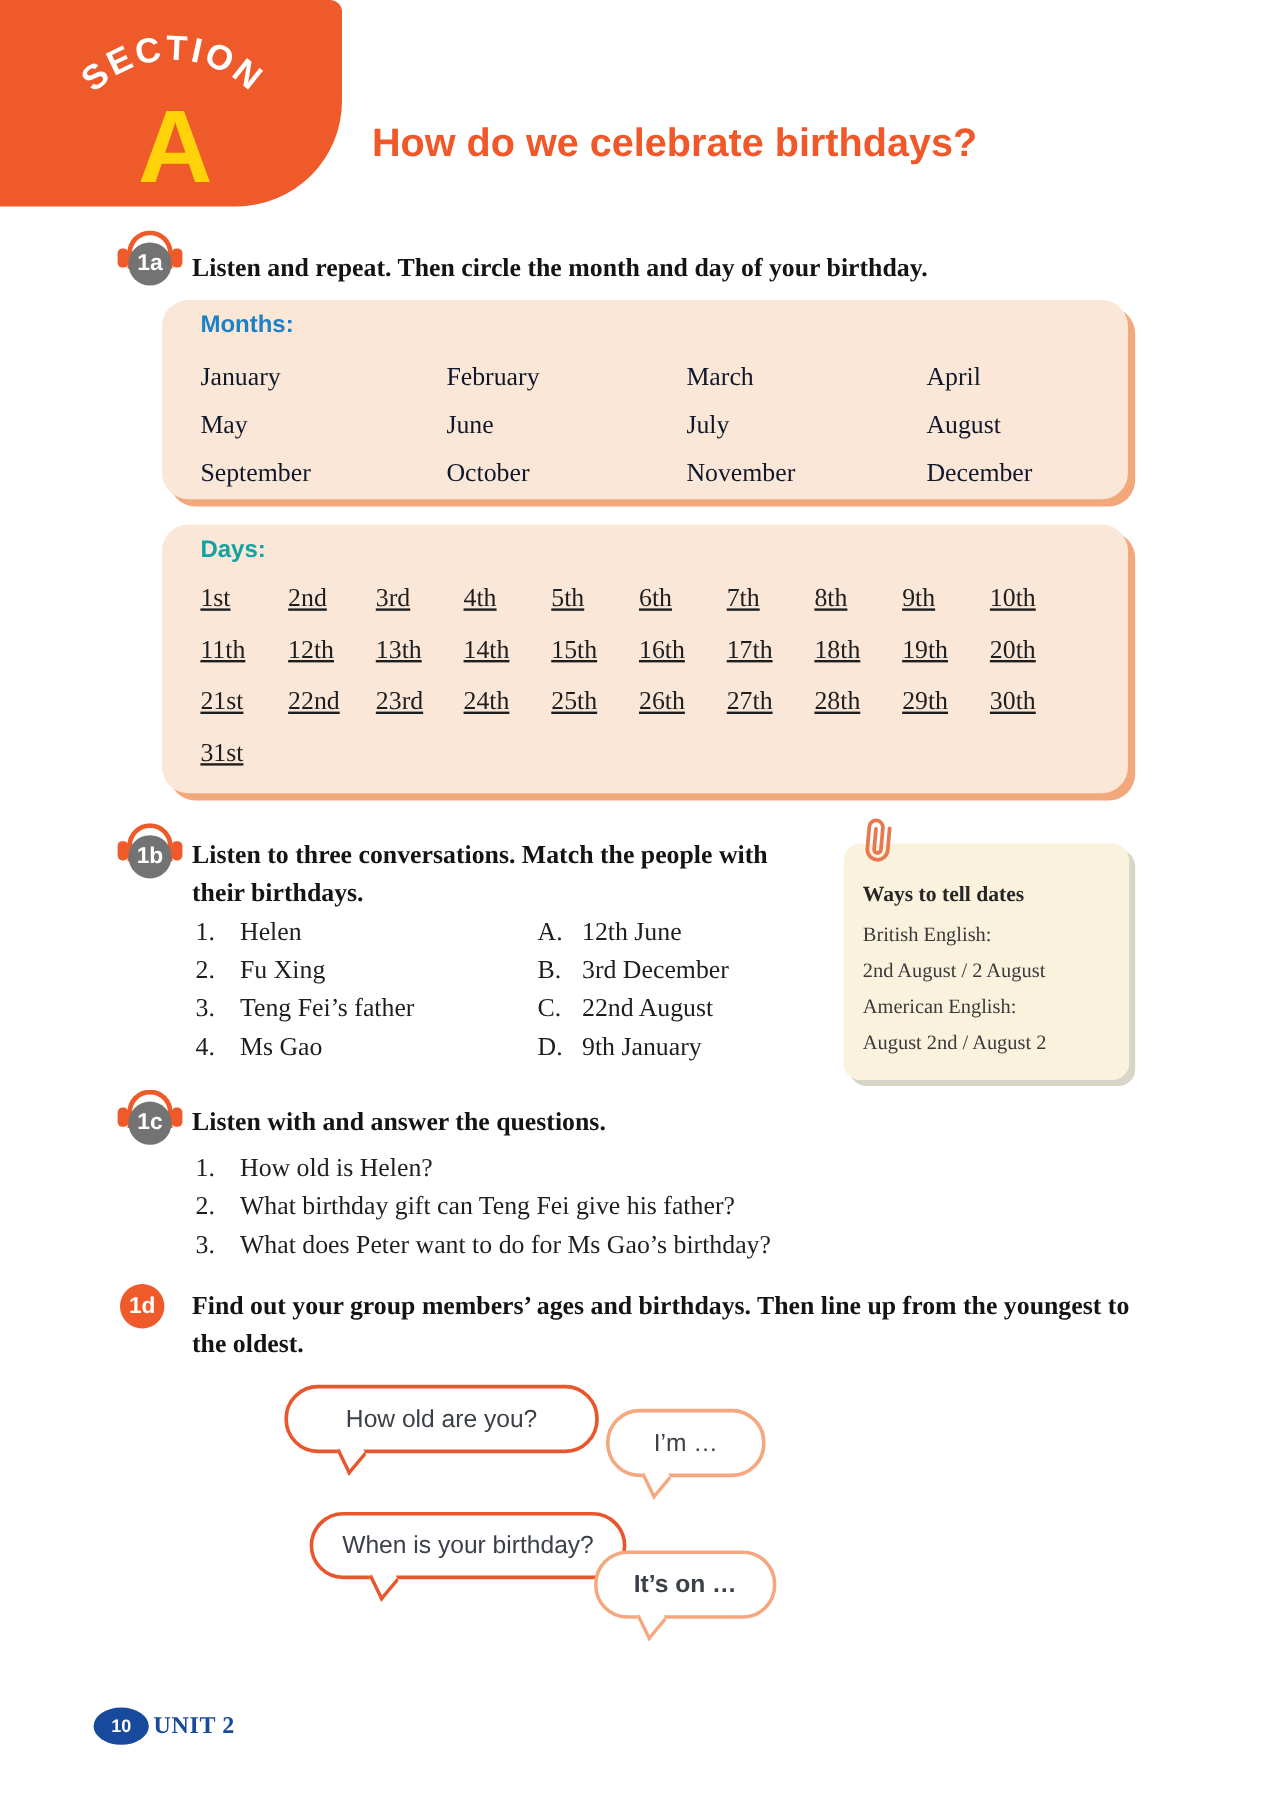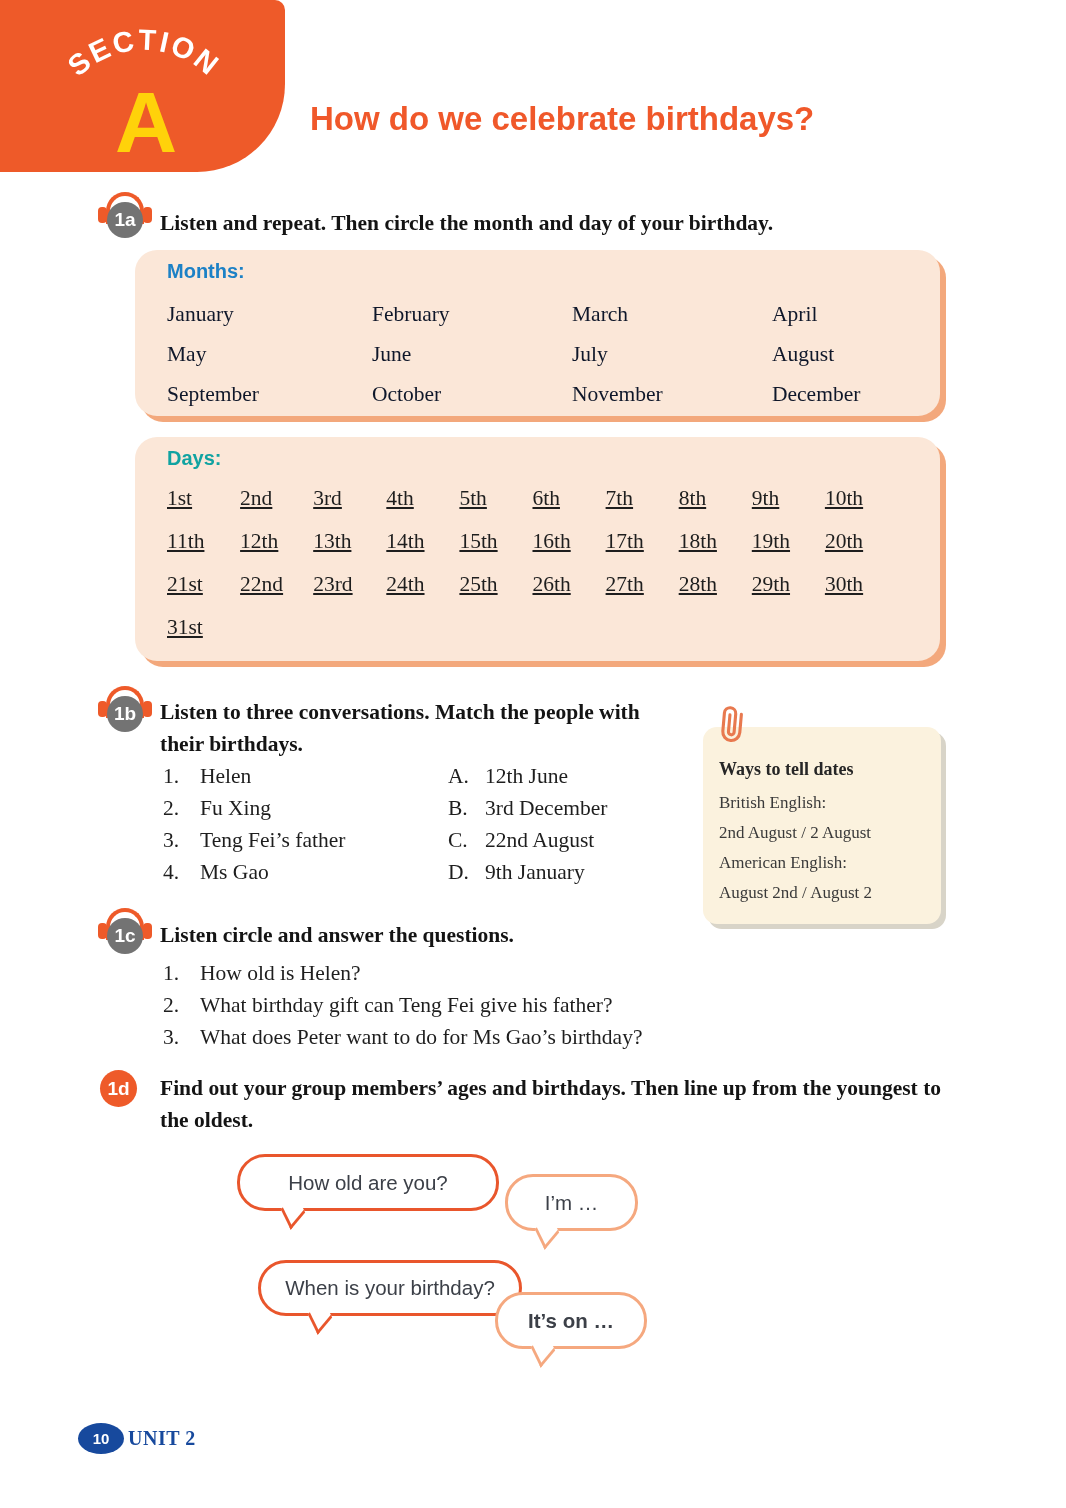--- a/index.html
+++ b/index.html
@@ -47,21 +47,21 @@
 
   
   .match { position:absolute; left:163px; top:760px; display:flex; font-size:21.5px; color:#1E1E1E; }
   .match .col { display:flex; flex-direction:column; }
   .match .col.left { width:285px; }
   .match .row { display:flex; line-height:32px; }
   .match .num { width:37px; }
 
   
   .note-box { position:absolute; left:703px; top:703px; width:238px; height:197px;
-    background:#FBF2DE; border-radius:14px; box-shadow:5px 5px 0 #D8D4C8; padding:14px 16px 0 16px;margin-top:24px; }
+    background:#FBF2DE; border-radius:14px; box-shadow:5px 5px 0 #D8D4C8; padding:14px 16px 0 16px; }
   .clip { position:absolute; left:12px; top:-22px; width:34px; height:38px; }
   .clip svg { transform:rotate(-40deg); }
   .note-title { font-weight:bold; font-size:18px; color:#262626; margin-top:18px; }
   .note-line { font-size:17px; line-height:30px; color:#3A3A3A; }
   .note-line.first { margin-top:8px; }
 
   
   .questions { position:absolute; left:163px; top:957px; font-size:21.5px; color:#1E1E1E; }
   .questions .row { display:flex; line-height:32px; }
   .questions .num { width:37px; }
@@ -230,21 +230,21 @@
     <div class="note-line">American English:</div>
     <div class="note-line">August 2nd / August 2</div>
   </div>
 
   <div class="hp" style="left:98px; top:908px;">
     <span class="hp-band"></span>
     <span class="hp-ear left"></span>
     <span class="hp-ear right"></span>
     <span class="hp-circle">1c</span>
   </div>
-  <p class="instr" style="left:160px; top:919px; width:700px;">Listen circle and answer the questions.</p>
+  <p class="instr" style="left:160px; top:919px; width:700px;">Listen with and answer the questions.</p>
 
   <div class="questions">
     <div class="row">
       <span class="num">1.</span>
       <span>How old is Helen?</span>
     </div>
     <div class="row">
       <span class="num">2.</span>
       <span>What birthday gift can Teng Fei give his father?</span>
     </div>

